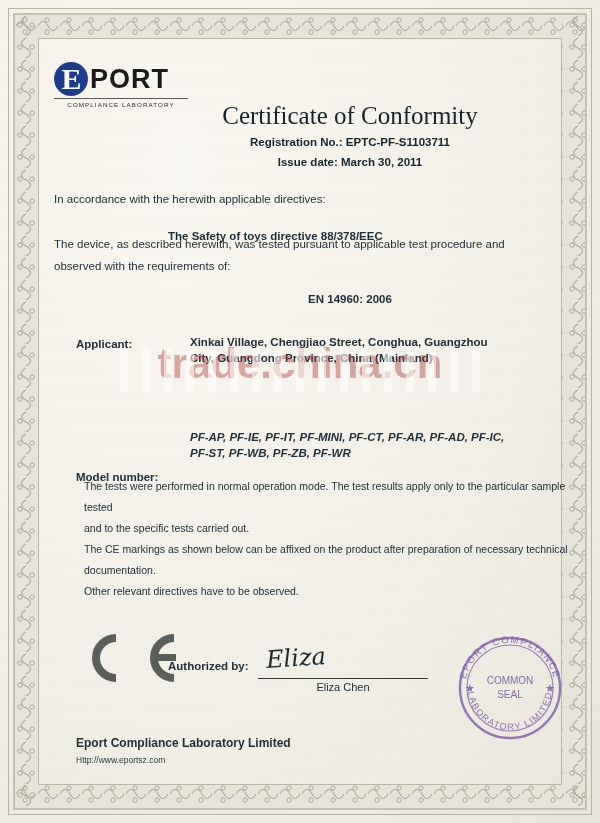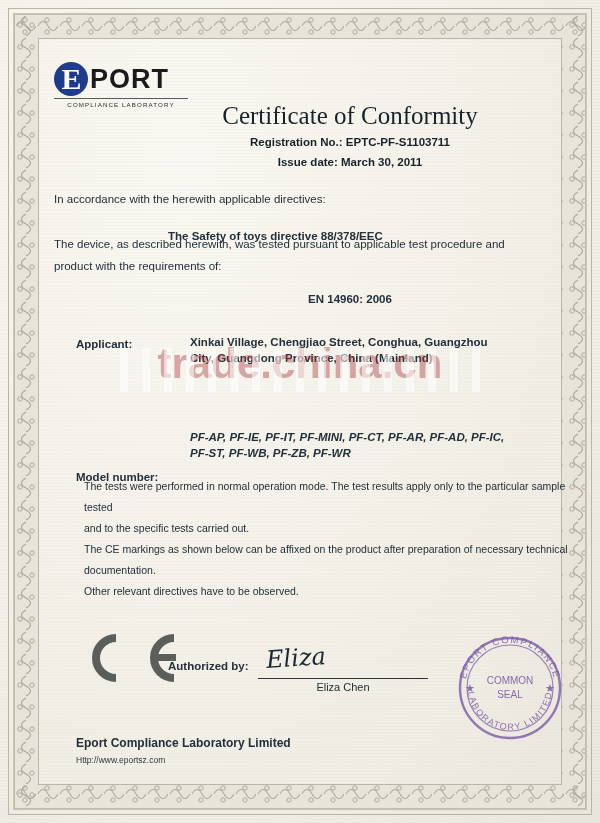--- a/index.html
+++ b/index.html
@@ -340,21 +340,21 @@
       <div id="logo-sub">COMPLIANCE LABORATORY</div>
     </div>
 
     <div id="title">Certificate of Conformity</div>
     <div id="registration-line">Registration No.: EPTC-PF-S1103711</div>
     <div id="issue-date-line">Issue date: March 30, 2011</div>
 
     <div id="accordance-line">In accordance with the herewith applicable directives:</div>
     <div id="directive-line">The Safety of toys directive 88/378/EEC</div>
     <div id="device-line-1">The device, as described herewith, was tested pursuant to applicable test procedure and</div>
-    <div id="device-line-2">product with the requirements of:</div>
+    <div id="device-line-2">observed with the requirements of:</div>
     <div id="standard-line">EN 14960: 2006</div>
 
     <div id="applicant-label">Applicant:</div>
     <div id="applicant-value">
       <div>Xinkai Village, Chengjiao Street, Conghua, Guangzhou</div>
       <div>City, Guangdong Province, China (Mainland)</div>
     </div>
 
     <div id="model-label">Model number:</div>
     <div id="model-value">

